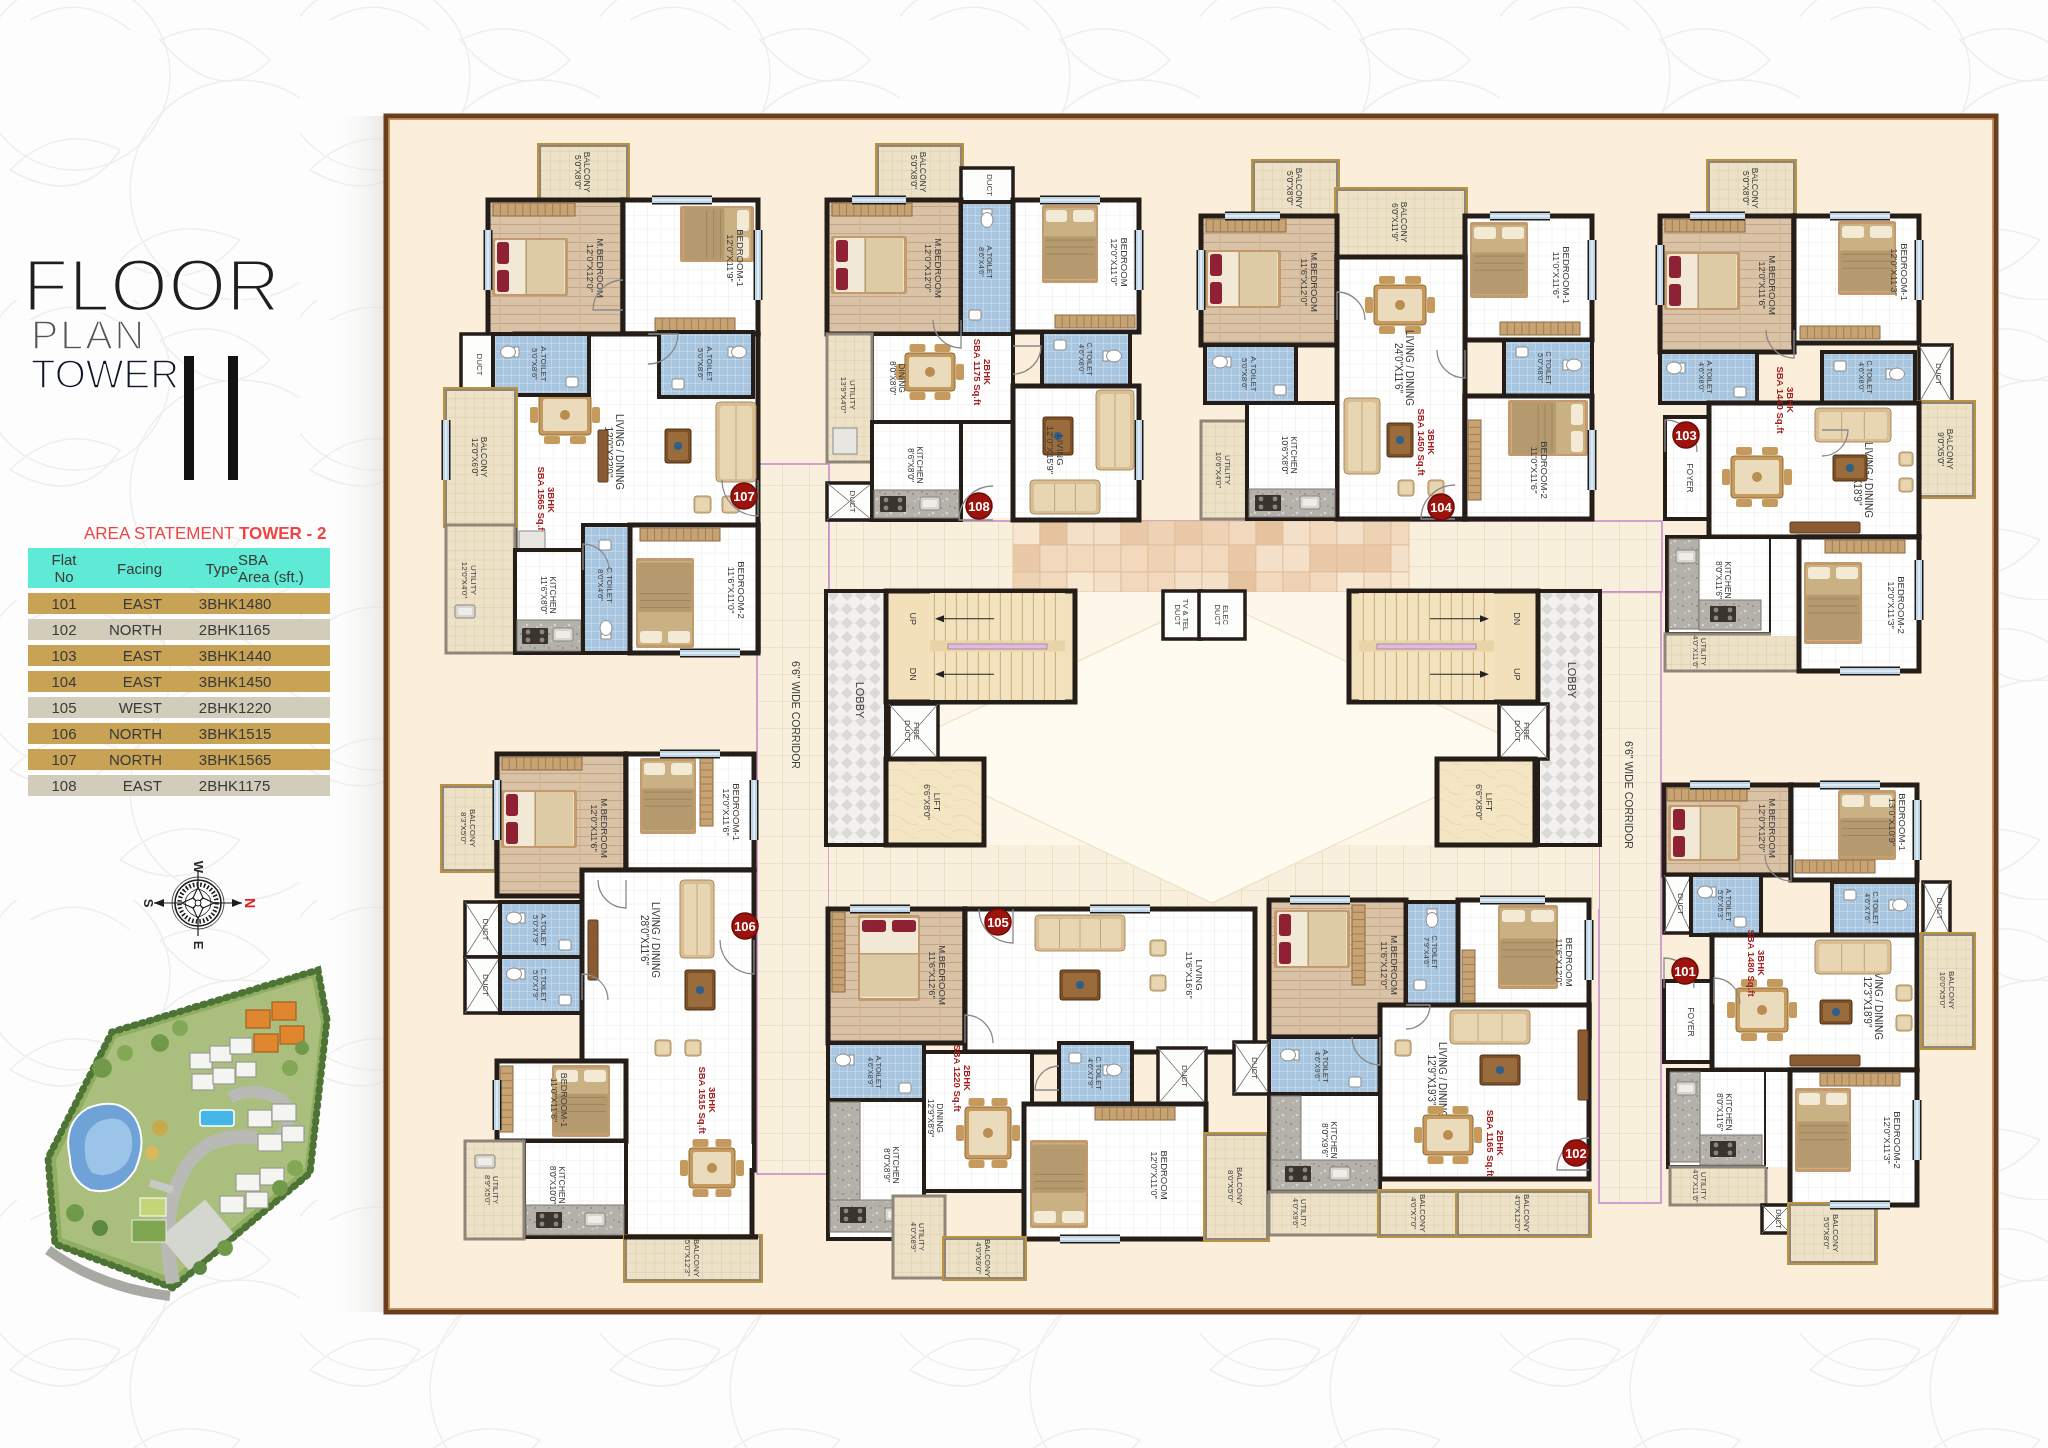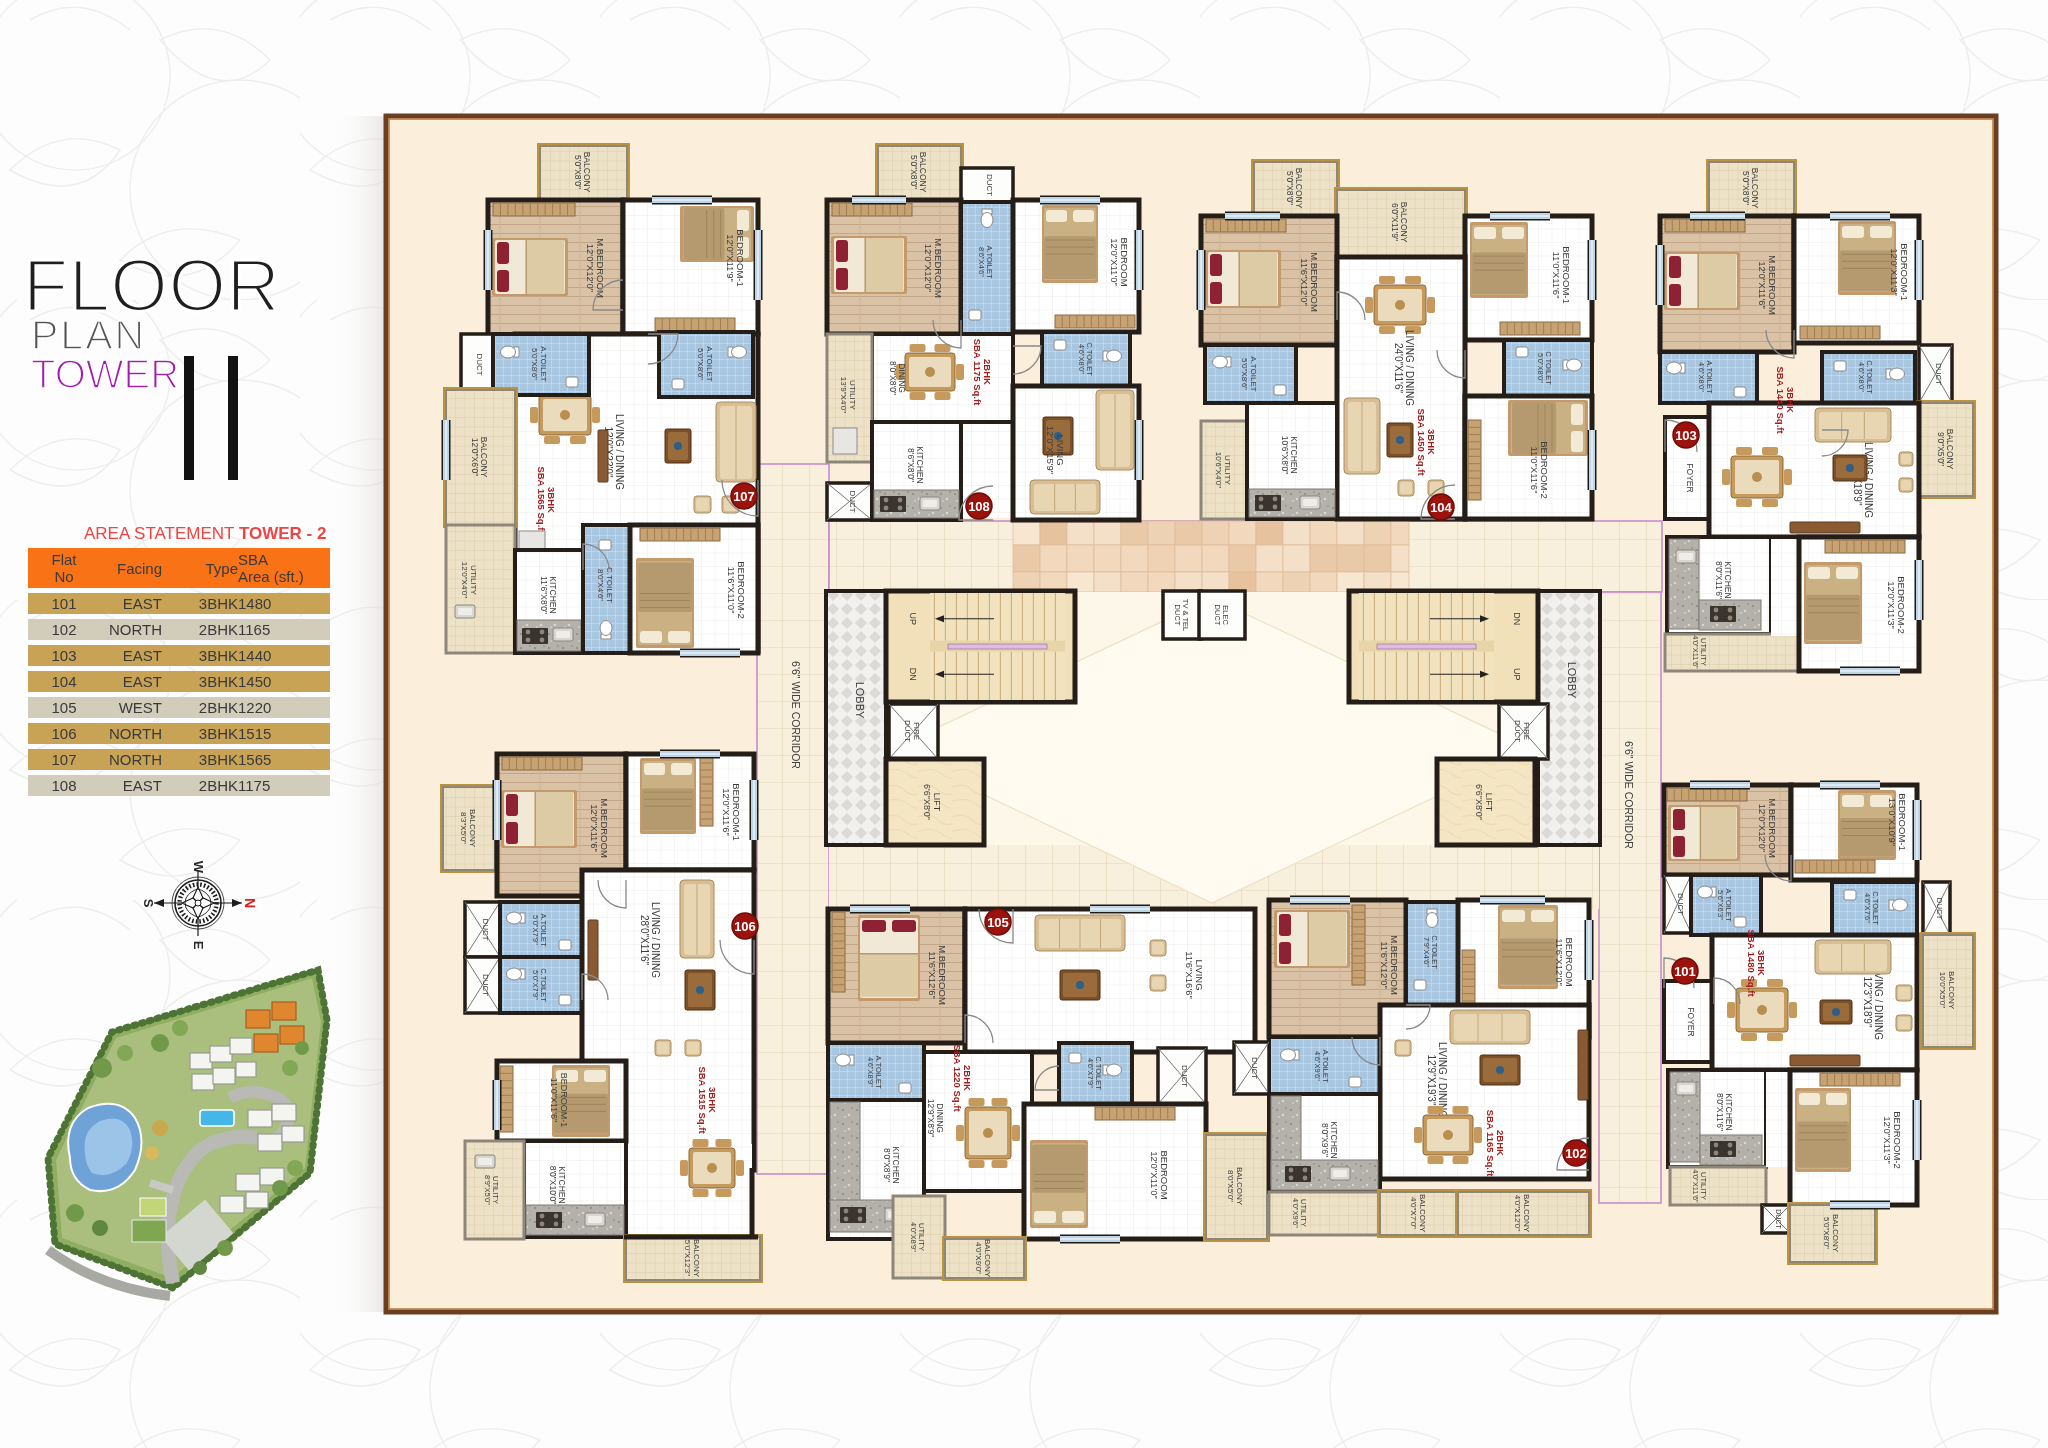--- a/index.html
+++ b/index.html
@@ -1,21 +1,21 @@
 <!DOCTYPE html>
 <html><head><meta charset="utf-8">
 <style>
 html,body{margin:0;padding:0;width:2048px;height:1448px;background:#fff;overflow:hidden}
 *{font-family:"Liberation Sans",sans-serif;box-sizing:border-box}
 #bg{position:absolute;left:0;top:0;width:2048px;height:1448px}
 .title{position:absolute;color:#1f1f1f}
 .trow{display:flex;height:21px;margin-bottom:5px;align-items:center;font-size:15px;color:#3a3a3a}
 .trow.g{background:#c8a355}
 .trow.p{background:#d2ccba}
-.thead{display:flex;background:#f97316;height:40px;align-items:center;font-size:15px;color:#3a3a3a;margin-bottom:5px}
+.thead{display:flex;background:#5eead4;height:40px;align-items:center;font-size:15px;color:#3a3a3a;margin-bottom:5px}
 .c1{width:72px;text-align:center}.c2{width:62px;text-align:right}
 .c3{width:76px;text-align:right}.c4{width:92px;text-align:left}
 </style></head>
 <body>
 
 <svg id="bg" width="2048" height="1448">
     <defs>
 <pattern id="roomt" width="13.5" height="13.5" patternUnits="userSpaceOnUse">
  <rect width="13.5" height="13.5" fill="#ffffff"></rect>
  <path d="M13.5,0 V13.5 H0" fill="none" stroke="#ebebe8" stroke-width="1"></path>
@@ -80,21 +80,21 @@
 <linearGradient id="lgrad" x1="0" y1="0" x2="1" y2="0">
       <stop offset="0" stop-color="#ffffff" stop-opacity="0"></stop>
       <stop offset="1" stop-color="#d8d5d0" stop-opacity="0.55"></stop>
     </linearGradient>
 </svg>
 
 <div class="title" style="left:23px;top:243px;font-size:74px;letter-spacing:0.5px;-webkit-text-stroke:3px #fff">FLOOR</div>
 
 <div class="title" style="left:31px;top:312px;font-size:41px;color:#555;letter-spacing:2px;-webkit-text-stroke:1.6px #fff">PLAN</div>
 
-<div class="title" style="left:31px;top:352px;font-size:40px;color:#a21caf;letter-spacing:0px;-webkit-text-stroke:1.6px #fff">TOWER</div>
+<div class="title" style="left:31px;top:352px;font-size:40px;color:#0f172a;letter-spacing:0px;-webkit-text-stroke:1.6px #fff">TOWER</div>
 
 <div style="position:absolute;left:184px;top:356px;width:10px;height:124px;background:#121212"></div>
 <div style="position:absolute;left:228px;top:356px;width:10px;height:124px;background:#121212"></div>
 
 <div style="position:absolute;left:84px;top:524px;font-size:17px;color:#ef4444">AREA STATEMENT <b>TOWER - 2</b></div>
 
 <div style="position:absolute;left:28px;top:548px;width:302px">
 <div class="thead">
       <span class="c1">Flat<br>No</span>
       <span class="c2">Facing</span>

